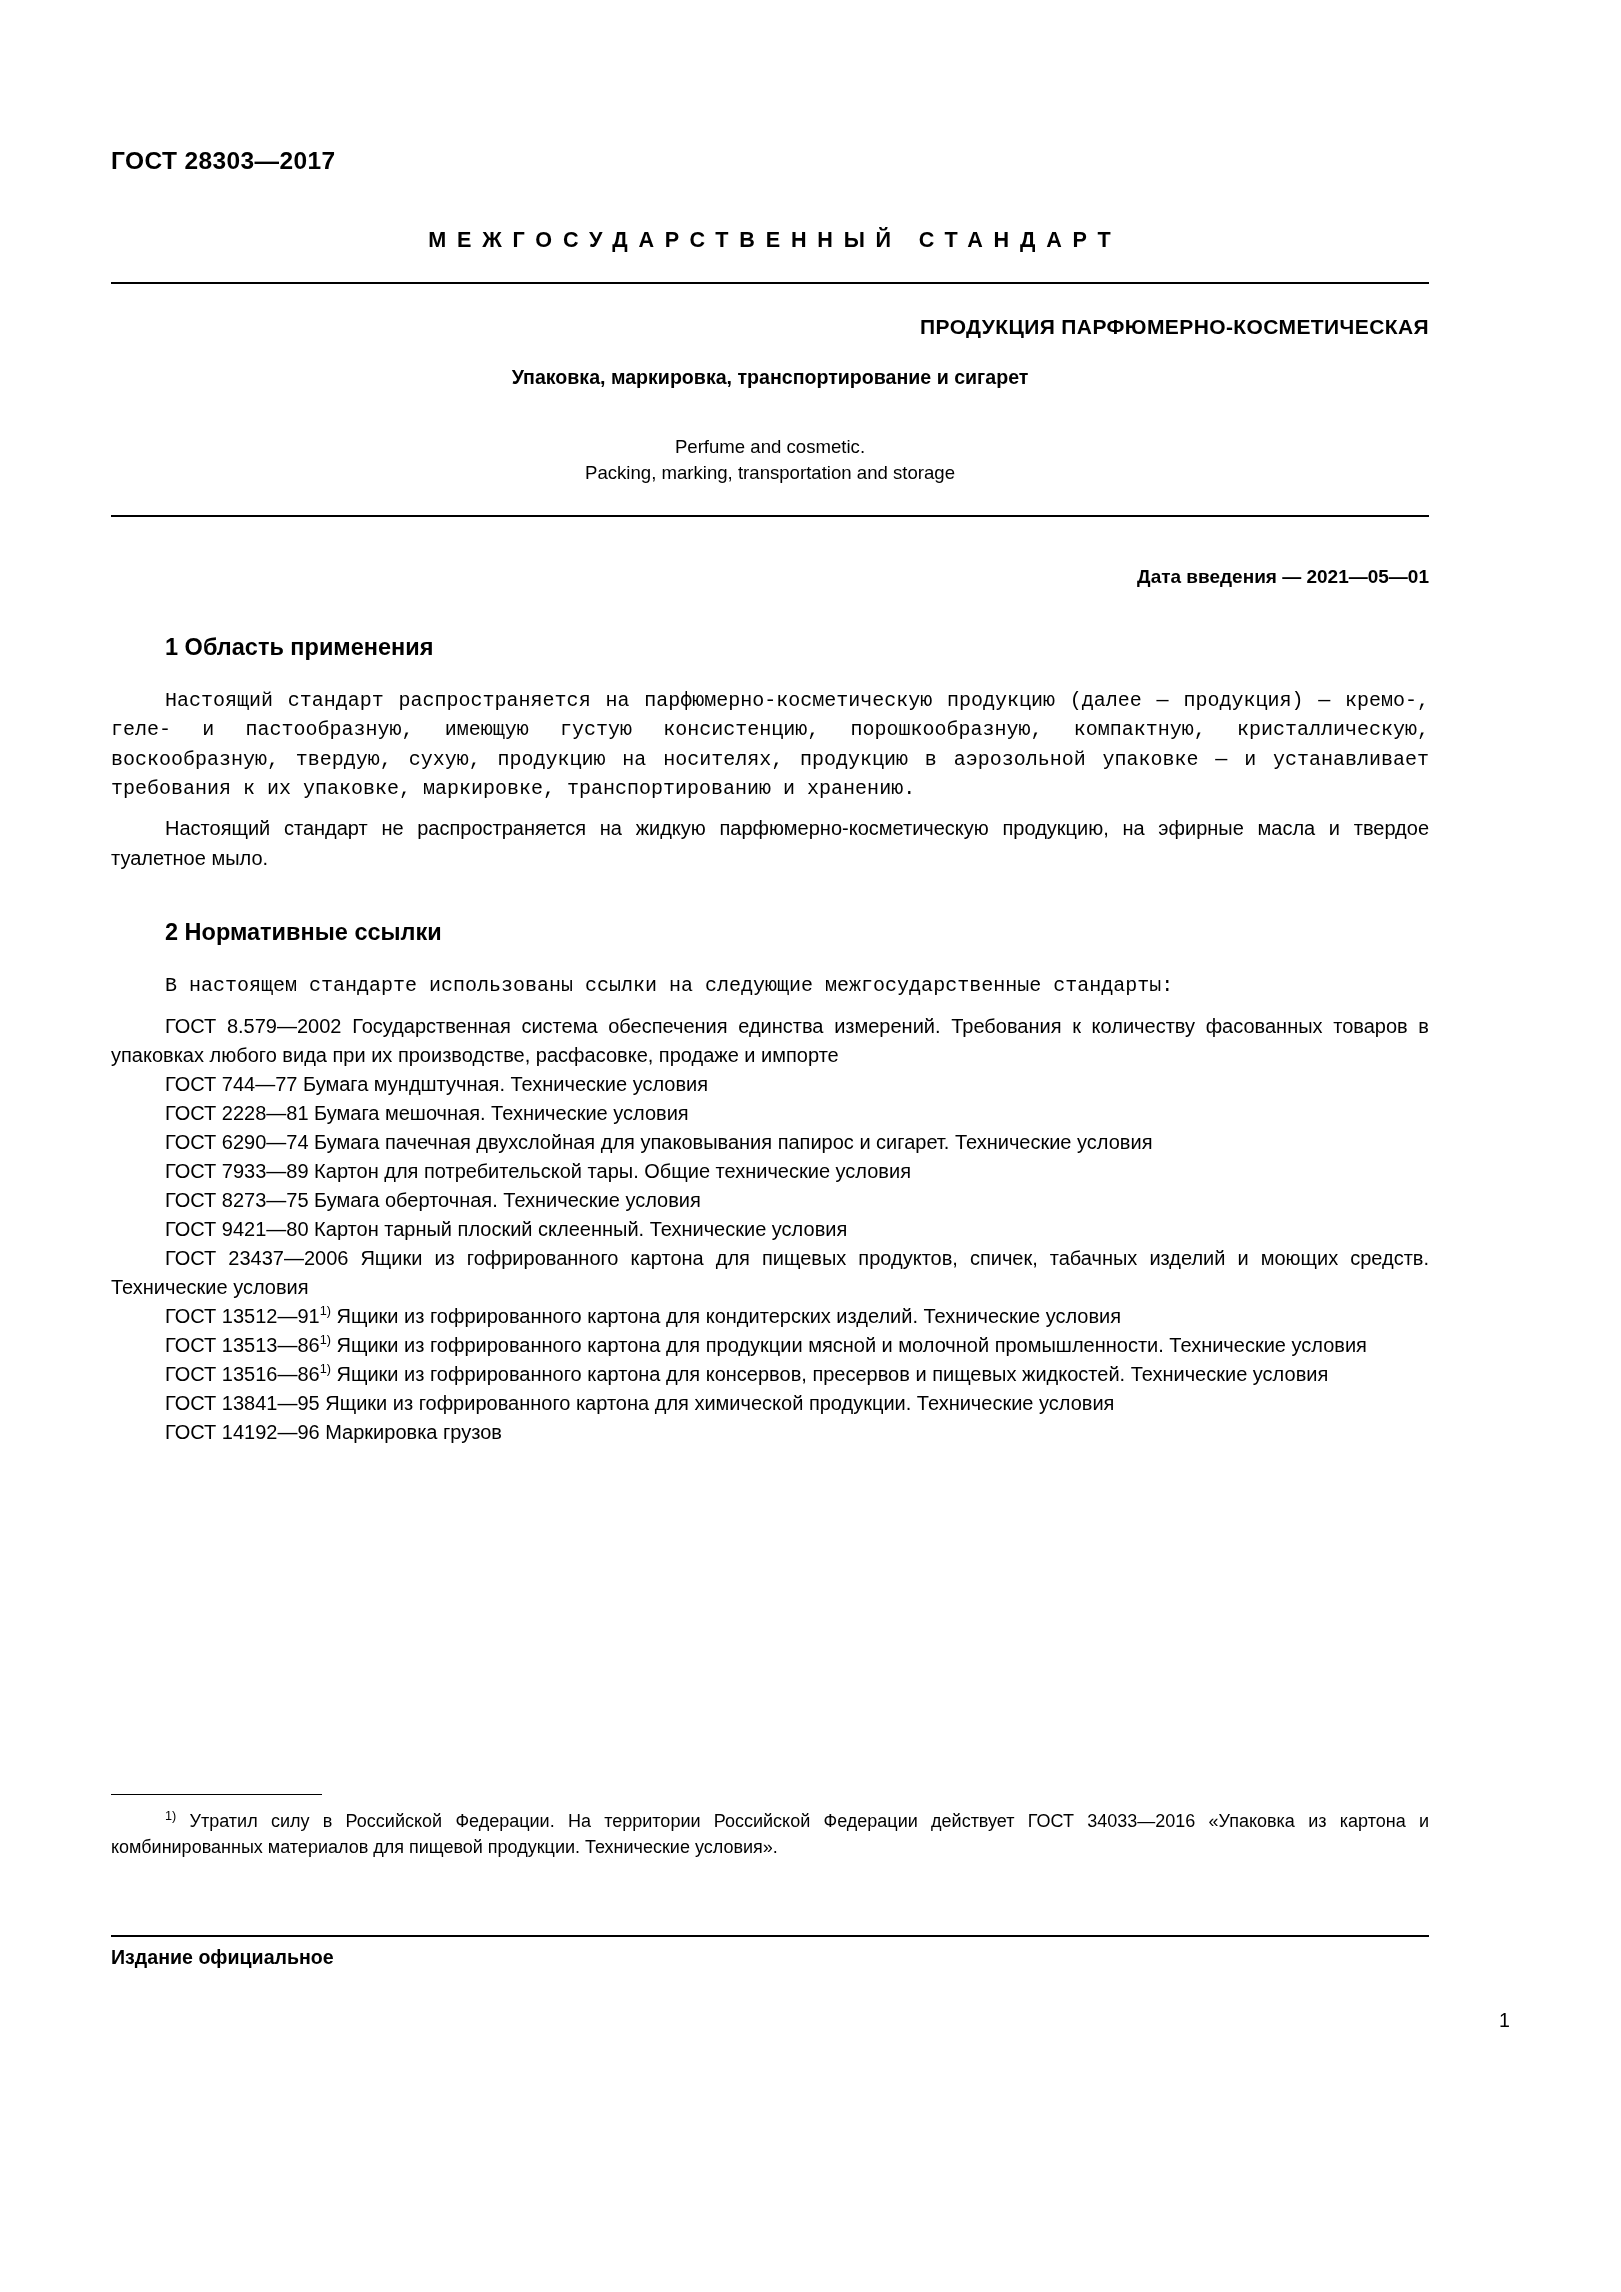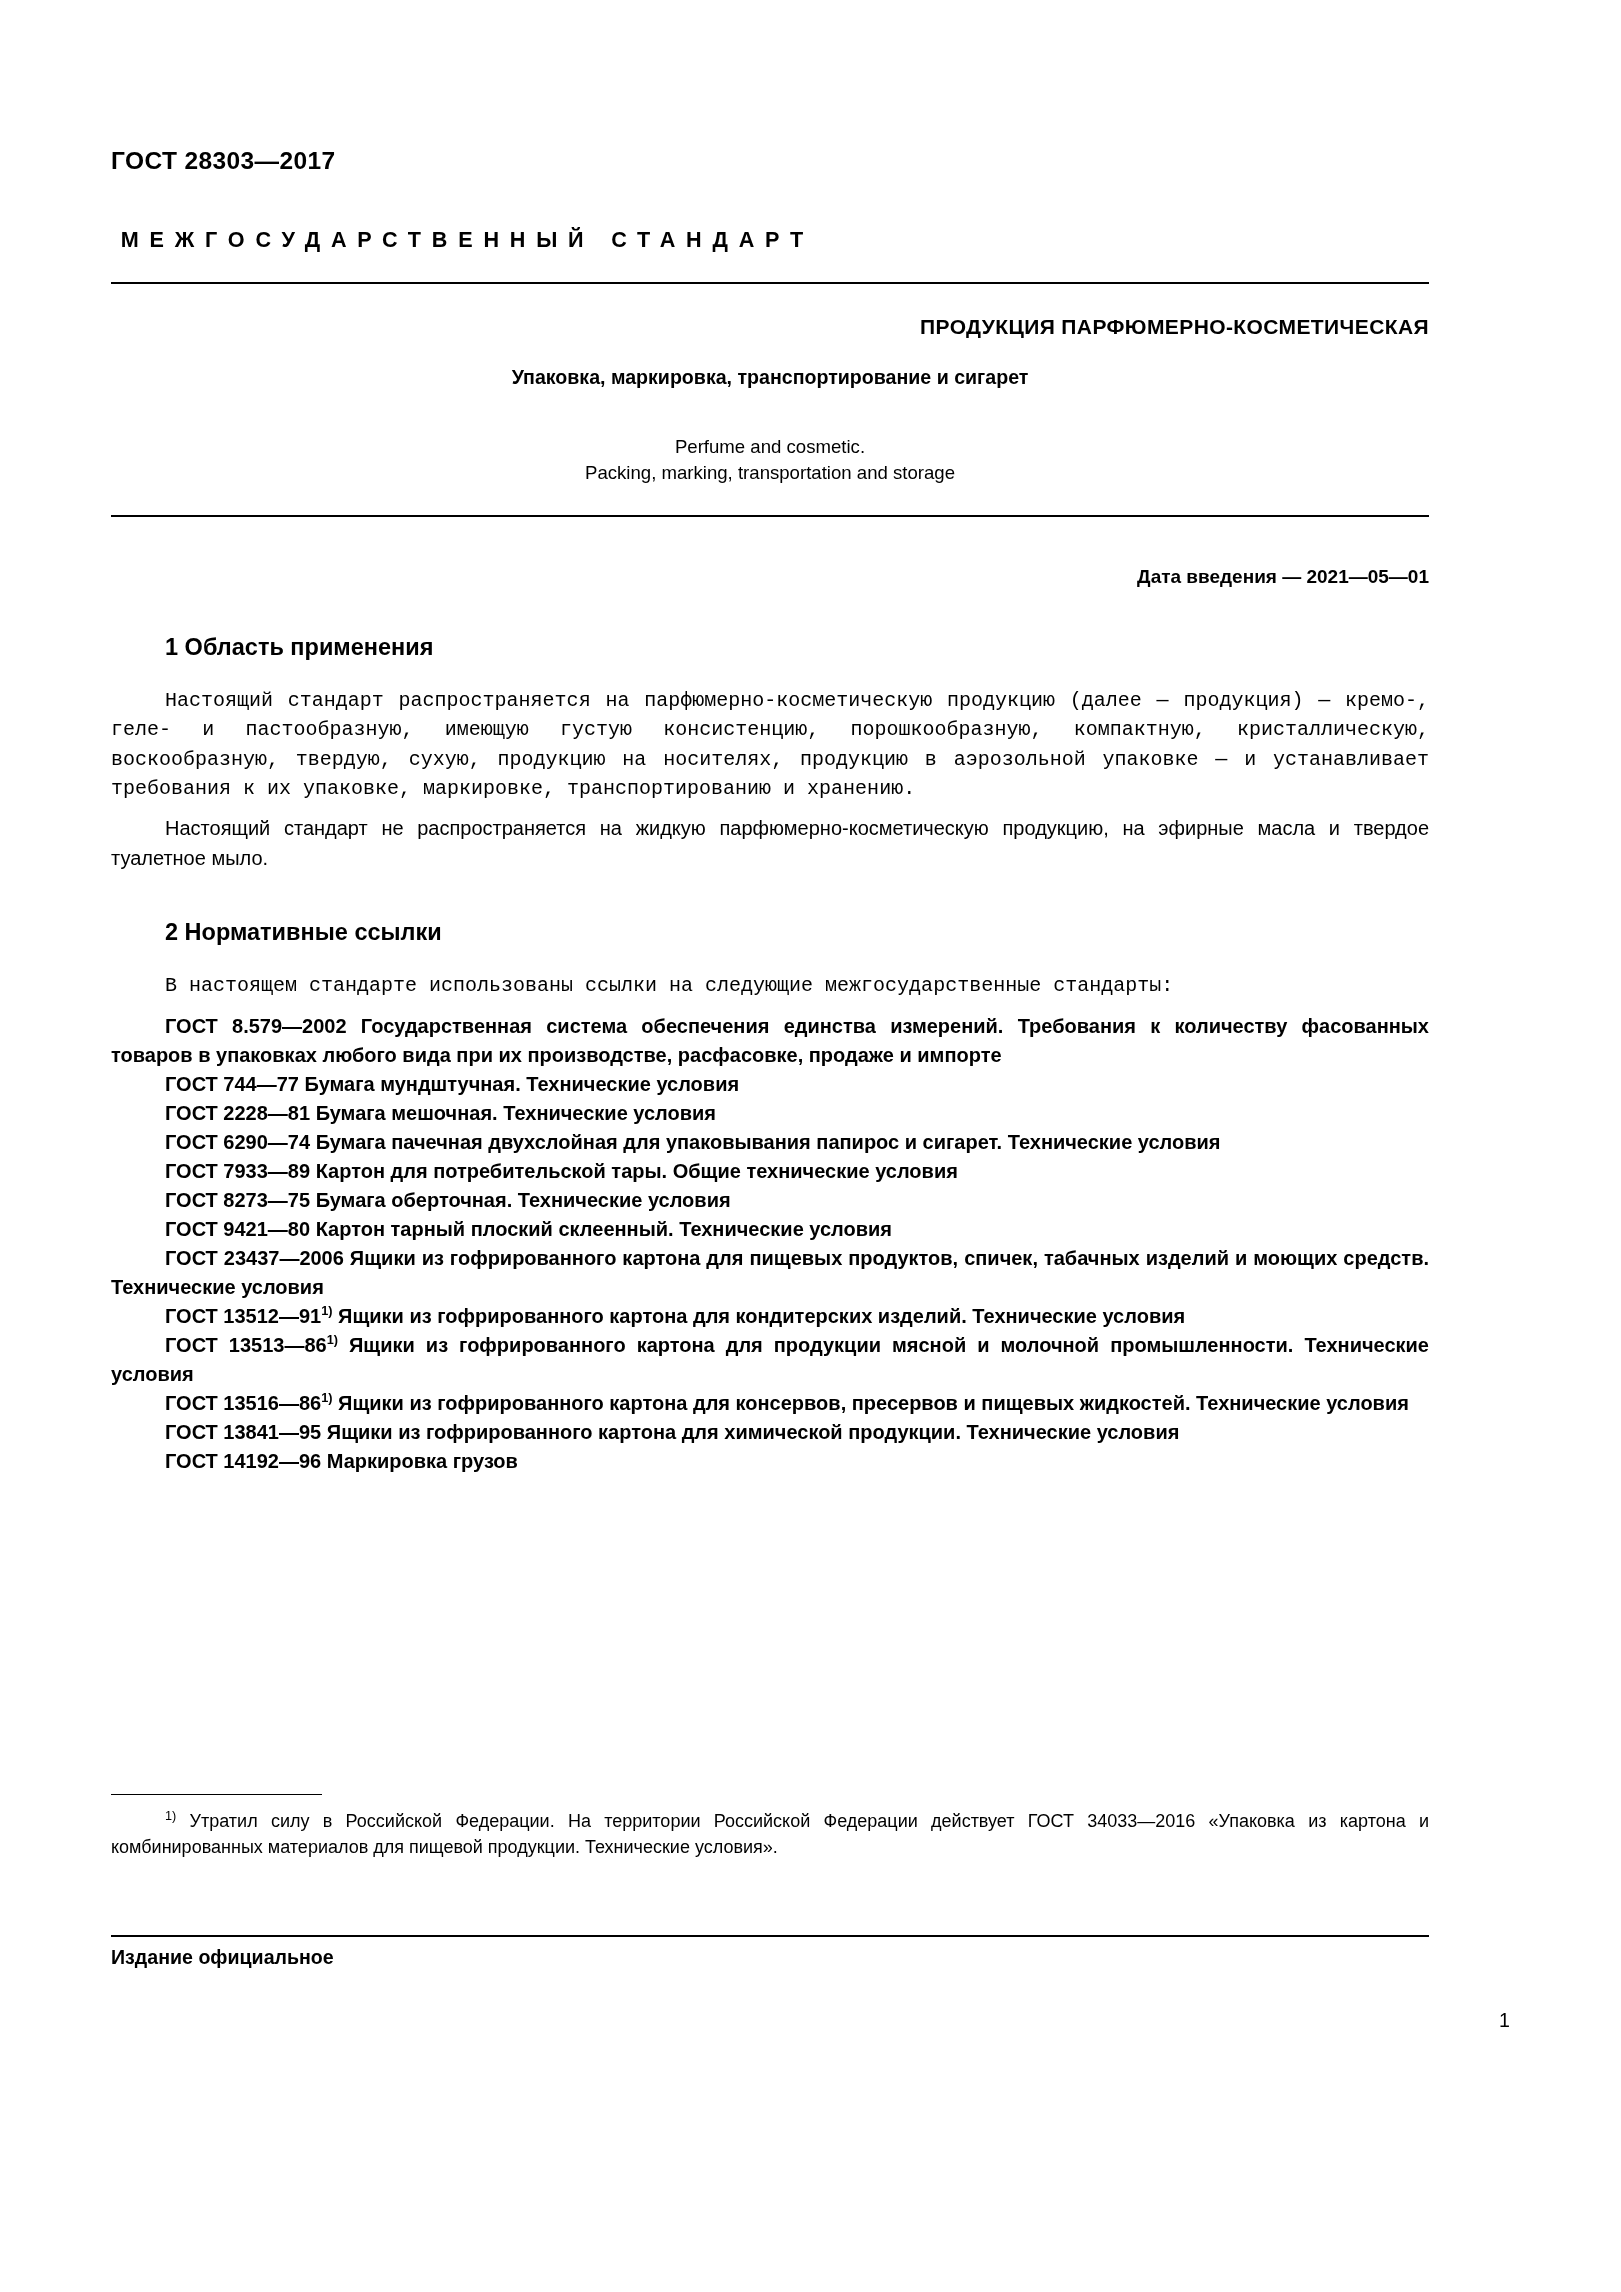--- a/index.html
+++ b/index.html
@@ -28,20 +28,21 @@
     width: 1318px;
   }
   .doc-number {
     text-align: left;
     font-size: 24.5px;
     font-weight: bold;
     letter-spacing: 0.4px;
     margin-top: 147px;
   }
   .std-type {
+    text-align: center;
     font-size: 21.6px;
     font-weight: bold;
     letter-spacing: 10.8px;
     margin-top: 52px;
     padding-left: 9.8px;
   }
   .rule {
     border: none;
     border-top: 2px solid #000;
     margin: 0;
@@ -99,21 +100,20 @@
   }
   .refs {
     margin-top: 11.8px;
   }
   .refs p {
     font-size: 20px;
     line-height: 1.45;
     margin: 0;
     text-align: justify;
     text-indent: 54px;
-    font-weight: bold;
   }
   .refs p.just {
     text-align: justify;
   }
   sup {
     font-size: 12.7px;
     vertical-align: super;
     line-height: 0;
   }
   .footnote-rule {

